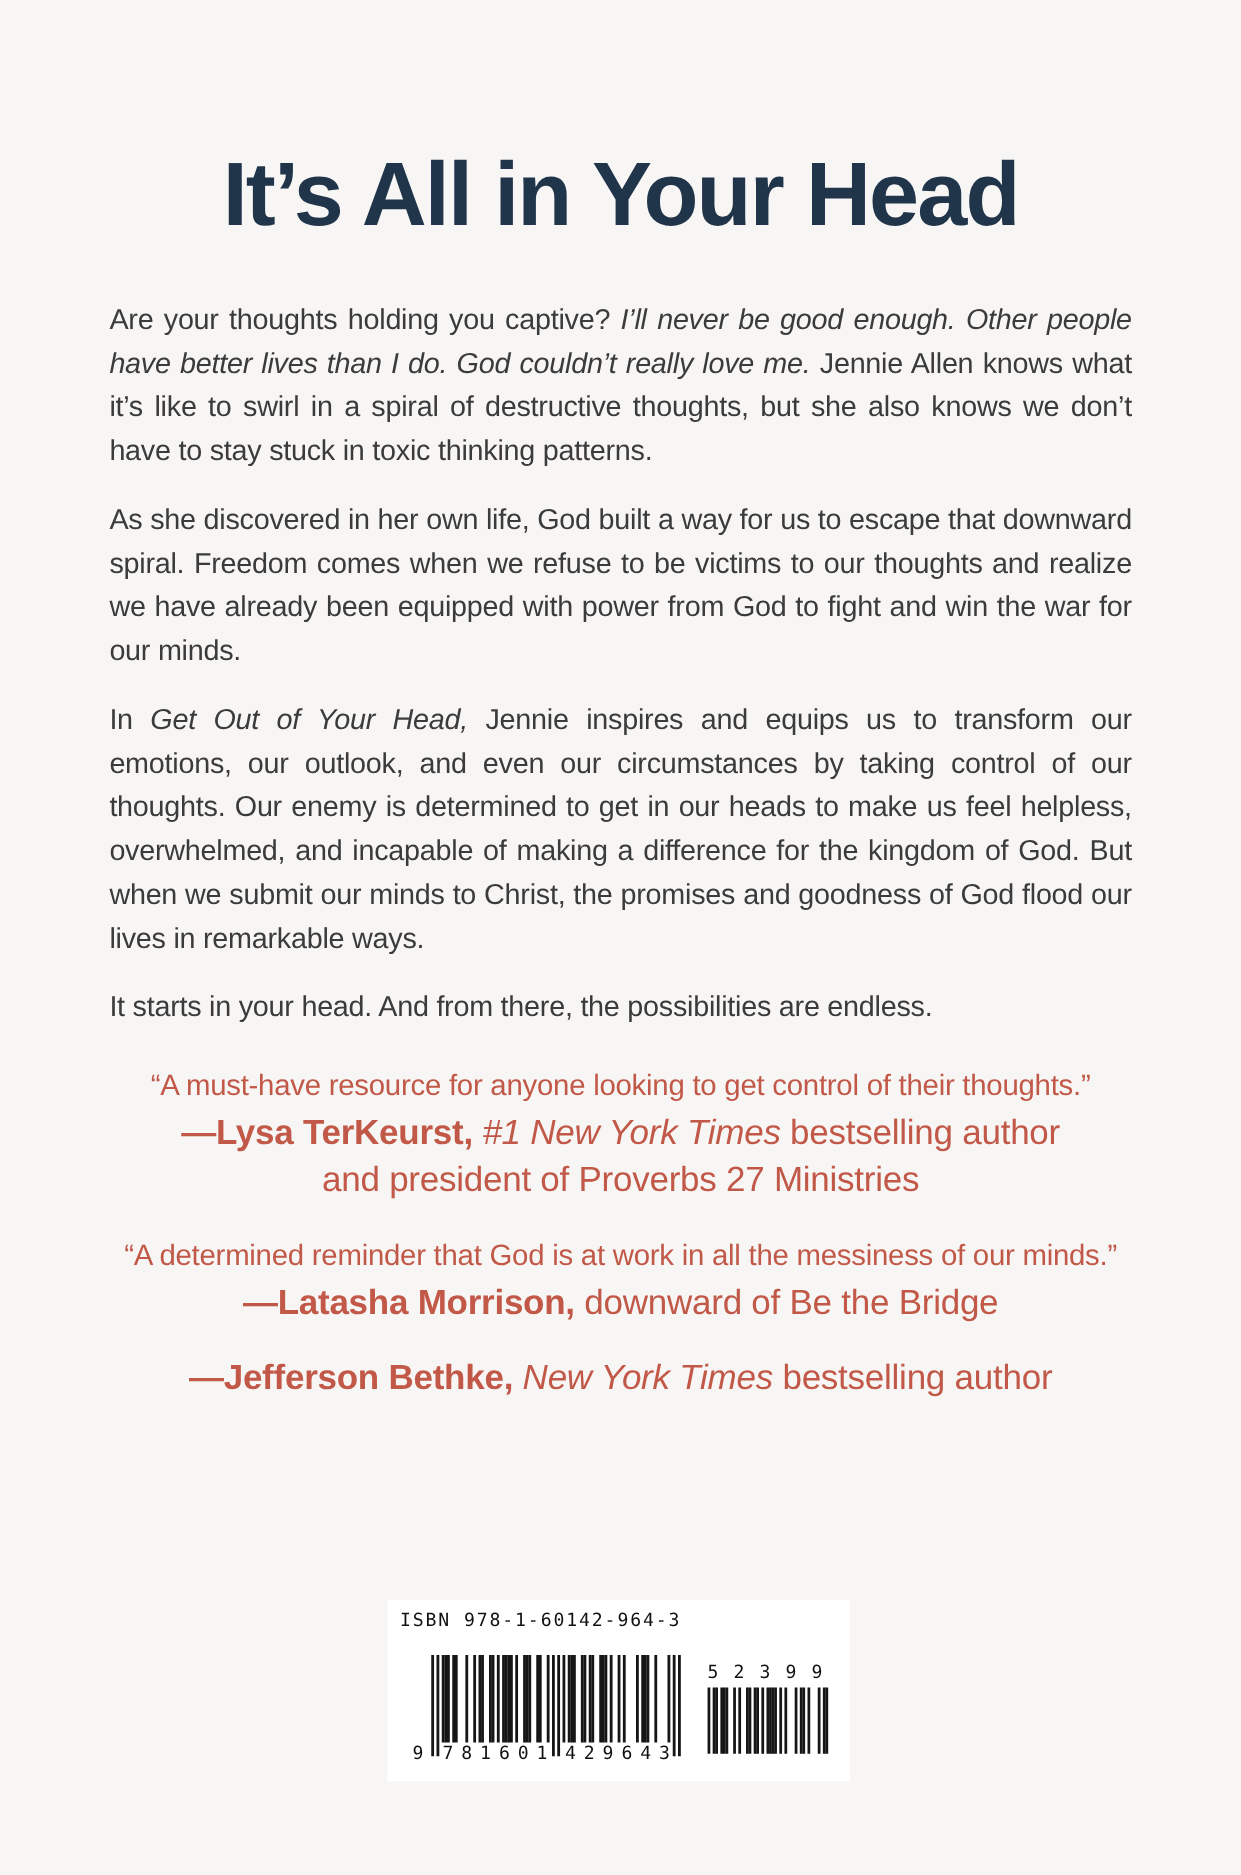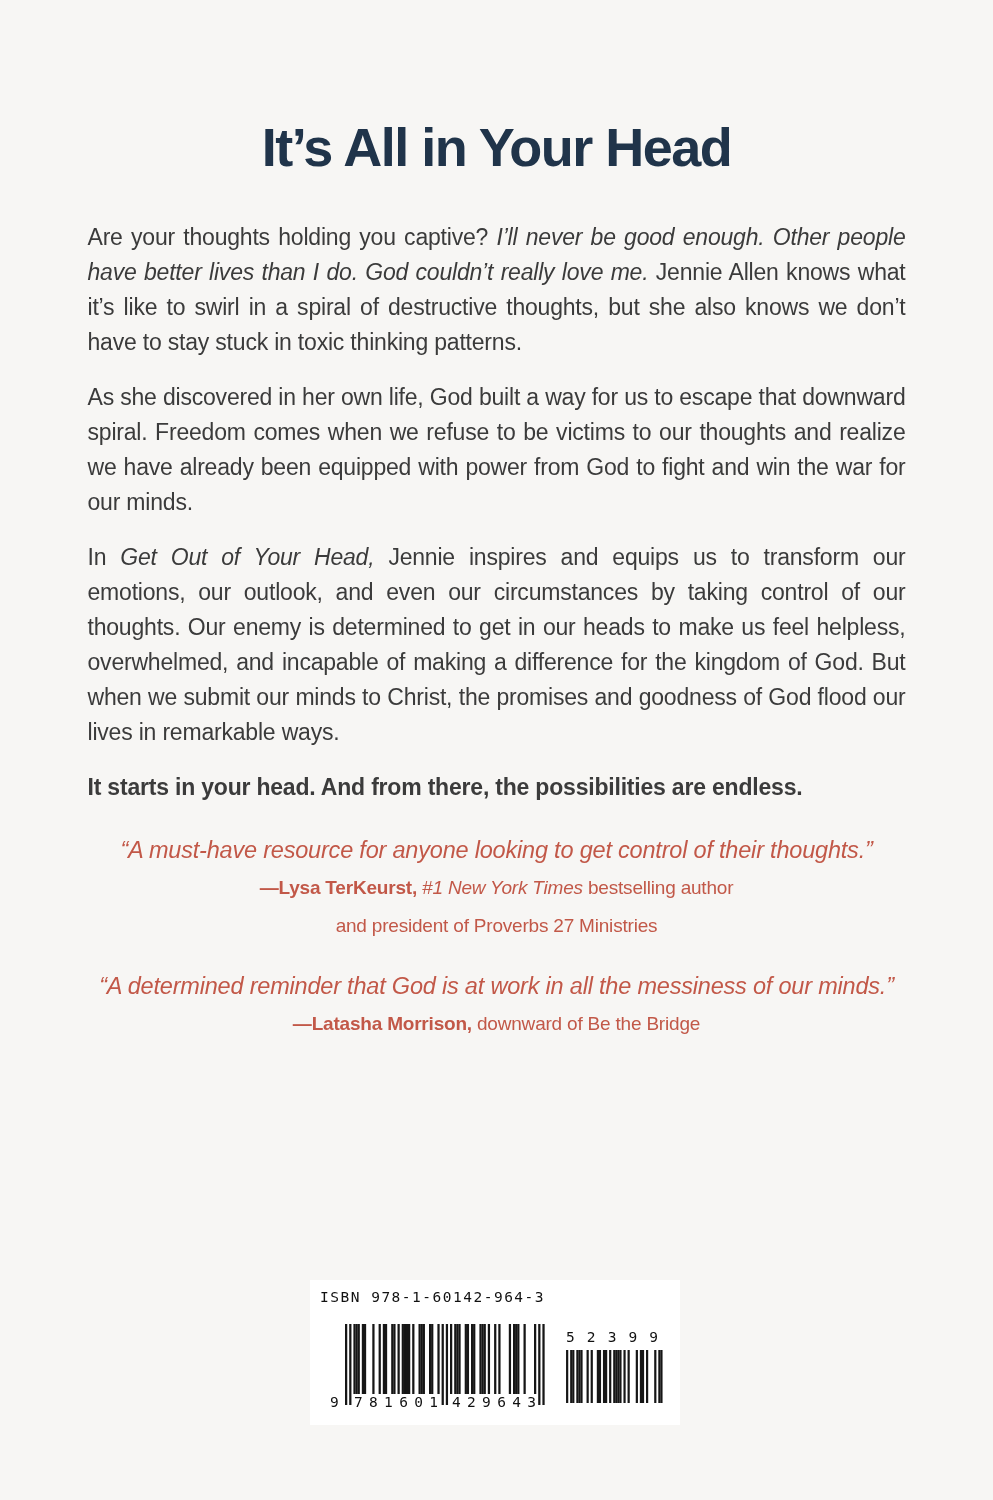--- a/index.html
+++ b/index.html
@@ -9,38 +9,38 @@
   html,body{margin:0;padding:0;}
   body{
     width:993px;height:1500px;background:var(--bg);
     font-family:"Liberation Sans","DejaVu Sans",sans-serif;
     -webkit-font-smoothing:antialiased;
   }
   .page{position:relative;width:993px;height:1500px;overflow:hidden;}
 
   .title{
     margin:0;padding-top:120px;text-align:center;
-    font-size:54px;line-height:1;font-weight:700;letter-spacing:-1.5px;
+    font-size:72px;line-height:1;font-weight:700;letter-spacing:-1.5px;
     color:var(--title);
   }
 
   .body-copy{width:818px;margin:46px auto 0;}
   .body-copy p{
     margin:0 0 20px;font-size:23px;line-height:35px;
     text-align:justify;color:var(--body);letter-spacing:-0.2px;
   }
-  .body-copy p:last-child{margin-bottom:0;font-weight:bold;}
+  .body-copy p:last-child{margin-bottom:0;}
   .seg-italic{font-style:italic;}
   .seg-bold{font-weight:700;}
 
   .endorsements{margin-top:26px;text-align:center;color:var(--accent);}
   .endorsement{margin-bottom:22px;}
   .endorsement:last-child{margin-bottom:0;}
-  .quote-line{font-style:italic;font-size:23.5px;line-height:38px;letter-spacing:-0.2px;}
-  .attr-line{font-size:19px;line-height:38px;letter-spacing:-0.2px;}
+  .quote-line{font-size:23.5px;line-height:38px;letter-spacing:-0.2px;}
+  .attr-line{font-size:28px;line-height:38px;letter-spacing:-0.2px;}
 
   .barcode-panel{
     position:absolute;left:310px;top:1280px;width:370px;height:145px;
     background:var(--panel);
   }
   .isbn-label{
     position:absolute;left:10px;top:9px;width:224px;text-align:center;
     font-family:"DejaVu Sans Mono","Liberation Mono",monospace;
     font-size:14.5px;letter-spacing:1.5px;color:#111;white-space:nowrap;
   }
@@ -65,20 +65,21 @@
       <div class="endorsement">
         <div class="quote-line">“A must-have resource for anyone looking to get control of their thoughts.”</div>
         <div class="attr-line"><span class="seg-bold">—Lysa TerKeurst, </span><span class="seg-italic">#1 New York Times</span><span class="seg-normal"> bestselling author</span></div>
         <div class="attr-line"><span class="seg-normal">and president of Proverbs 27 Ministries</span></div>
       </div>
       <div class="endorsement">
         <div class="quote-line">“A determined reminder that God is at work in all the messiness of our minds.”</div>
         <div class="attr-line"><span class="seg-bold">—Latasha Morrison, </span><span class="seg-normal">downward of Be the Bridge</span></div>
       </div>
       <div class="endorsement">
+        <div class="attr-line"><span class="seg-bold">—Jefferson Bethke, </span><span class="seg-italic">New York Times</span><span class="seg-normal"> bestselling author</span></div>
       </div>
     </div>
 
   <div class="barcode-panel">
     <div class="isbn-label">ISBN 978-1-60142-964-3</div>
     <svg class="ean13-svg" id="ean13" width="220" height="96" viewBox="0 0 220 96">
         <rect x="17" y="0" width="2.25" height="81" fill="#161616"></rect>
         <rect x="21.2" y="0" width="2.25" height="81" fill="#161616"></rect>
         <rect x="25.4" y="0" width="2.25" height="70" fill="#161616"></rect>
         <rect x="27.5" y="0" width="2.25" height="70" fill="#161616"></rect>

